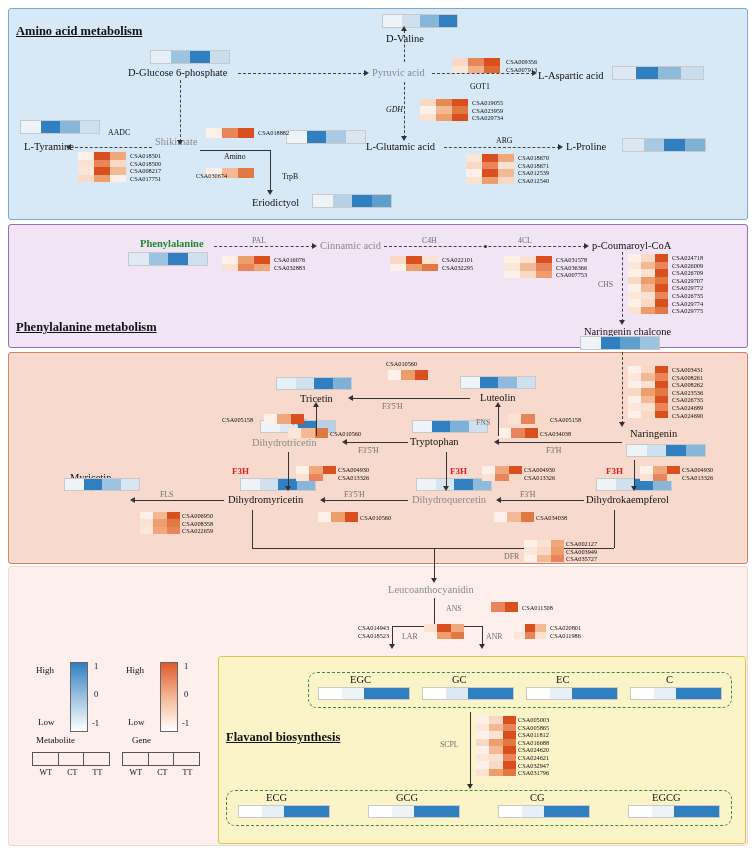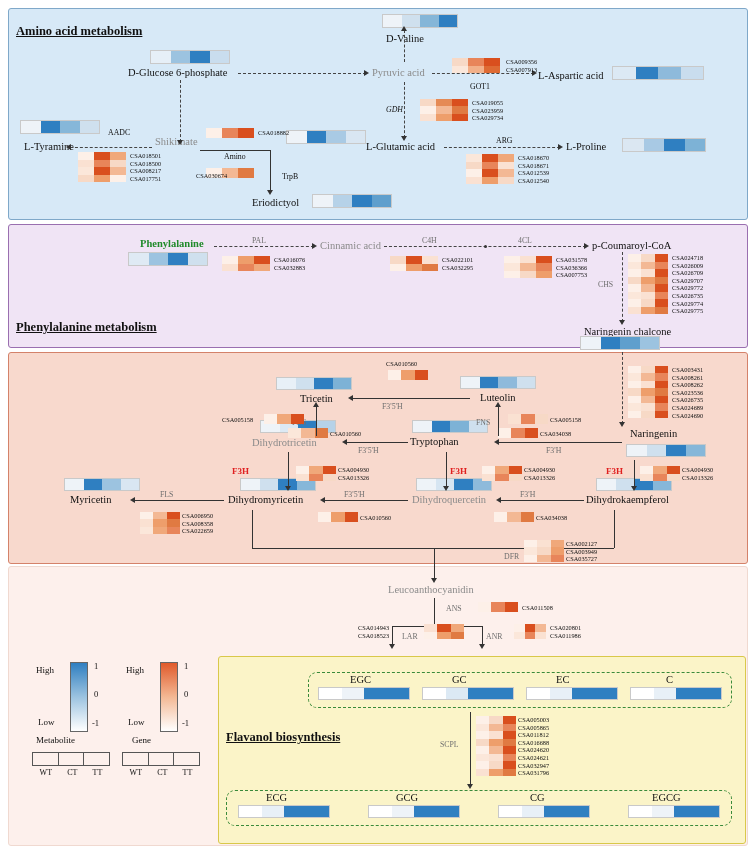--- a/index.html
+++ b/index.html
@@ -613,21 +613,21 @@
   <div class="enz gray" style="left:344px;top:490px;">F3'5'H</div>
   <div class="hmgrid" style="left:318px;top:512px;width:40px;height:10px;">
     <div class="row">
         <div class="cell" style="background:#fdf0e8"></div>
         <div class="cell" style="background:#ee9e6b"></div>
         <div class="cell" style="background:#d94f1e"></div>
       </div>
   </div>
   <div class="glist" style="left:360px;top:514px;">CSA010560</div>
 
-  <div class="node" style="left:70px;top:494px;">Myricetin</div>
+  <div class="node" style="left:70px;top:472px;">Myricetin</div>
   <div class="hm b" style="left:64px;top:478px;width:76px;height:13px;">
     <div class="cell" style="background:#eef3f8"></div>
       <div class="cell" style="background:#2f7fc1"></div>
       <div class="cell" style="background:#9cc3e0"></div>
       <div class="cell" style="background:#d9e6f2"></div>
   </div>
   <div class="solid-h" style="left:134px;top:500px;width:90px;"></div>
   <div class="arrow arr-l" style="left:130px;top:497px;"></div>
   <div class="enz gray" style="left:160px;top:490px;">FLS</div>
   <div class="hmgrid" style="left:140px;top:512px;width:40px;height:22px;">

